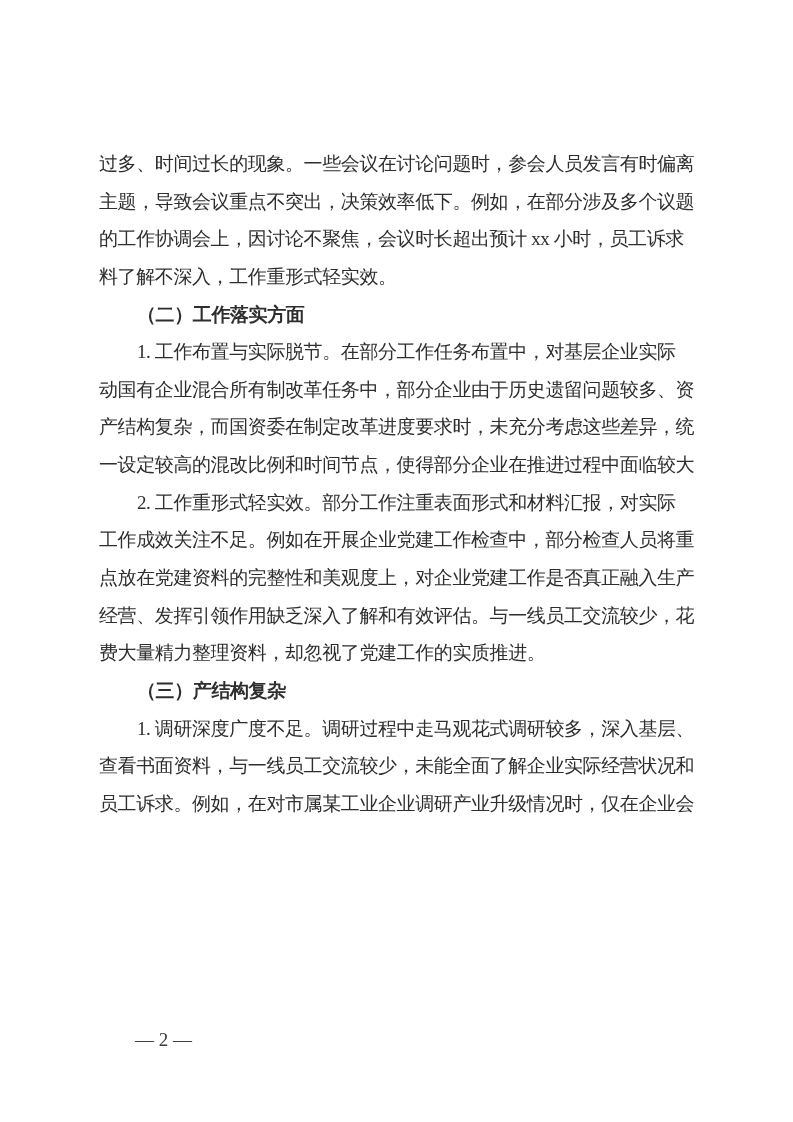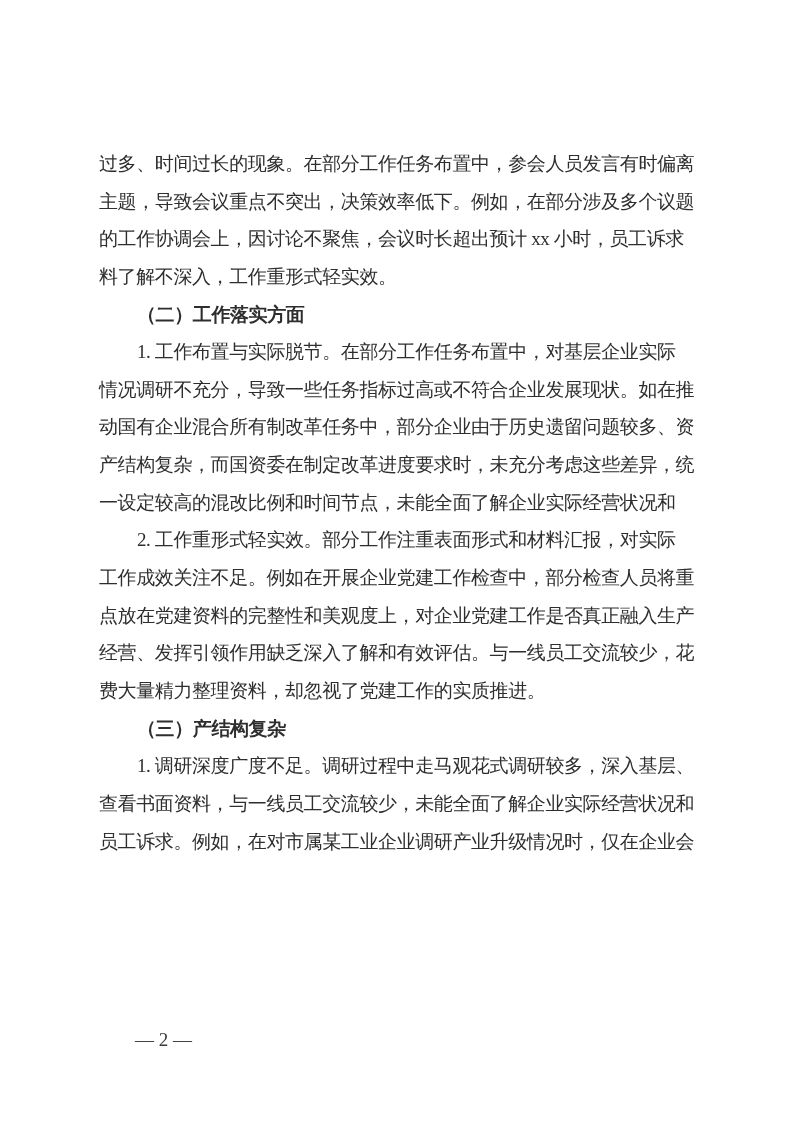--- a/index.html
+++ b/index.html
@@ -45,30 +45,29 @@
     font-size: 19px;
     color: #3a3a3a;
   }
 </style>
 </head>
 <body>
 
 <div class="page">
   <div class="content">
 
-  <div class="line body">过多、时间过长的现象。在部分工作任务布置中，参会人员发言有时偏离</div>
+  <div class="line body">过多、时间过长的现象。一些会议在讨论问题时，参会人员发言有时偏离</div>
       <div class="line body">主题，导致会议重点不突出，决策效率低下。例如，在部分涉及多个议题</div>
       <div class="line body">的工作协调会上，因讨论不聚焦，会议时长超出预计 xx 小时，员工诉求</div>
       <div class="line body">料了解不深入，工作重形式轻实效。</div>
       <div class="line heading">（二）工作落实方面</div>
       <div class="line para-first">1. 工作布置与实际脱节。在部分工作任务布置中，对基层企业实际</div>
-      <div class="line body">情况调研不充分，导致一些任务指标过高或不符合企业发展现状。如在推</div>
       <div class="line body">动国有企业混合所有制改革任务中，部分企业由于历史遗留问题较多、资</div>
       <div class="line body">产结构复杂，而国资委在制定改革进度要求时，未充分考虑这些差异，统</div>
-      <div class="line body">一设定较高的混改比例和时间节点，未能全面了解企业实际经营状况和</div>
+      <div class="line body">一设定较高的混改比例和时间节点，使得部分企业在推进过程中面临较大</div>
       <div class="line para-first">2. 工作重形式轻实效。部分工作注重表面形式和材料汇报，对实际</div>
       <div class="line body">工作成效关注不足。例如在开展企业党建工作检查中，部分检查人员将重</div>
       <div class="line body">点放在党建资料的完整性和美观度上，对企业党建工作是否真正融入生产</div>
       <div class="line body">经营、发挥引领作用缺乏深入了解和有效评估。与一线员工交流较少，花</div>
       <div class="line body">费大量精力整理资料，却忽视了党建工作的实质推进。</div>
       <div class="line heading">（三）产结构复杂</div>
       <div class="line para-first">1. 调研深度广度不足。调研过程中走马观花式调研较多，深入基层、</div>
       <div class="line body">查看书面资料，与一线员工交流较少，未能全面了解企业实际经营状况和</div>
       <div class="line body">员工诉求。例如，在对市属某工业企业调研产业升级情况时，仅在企业会</div>
     </div>

